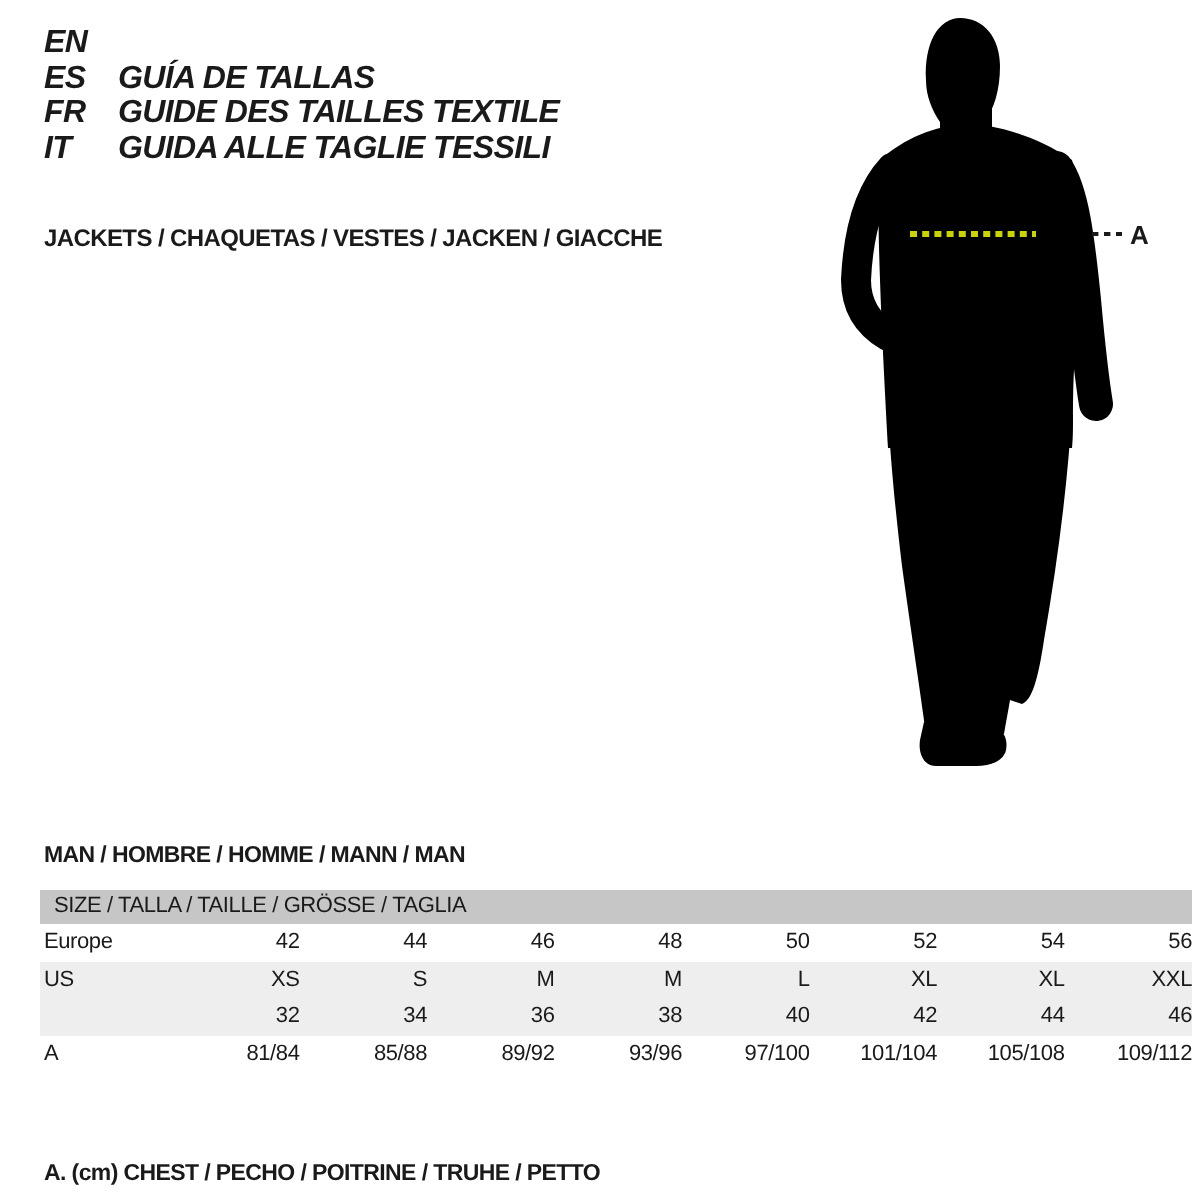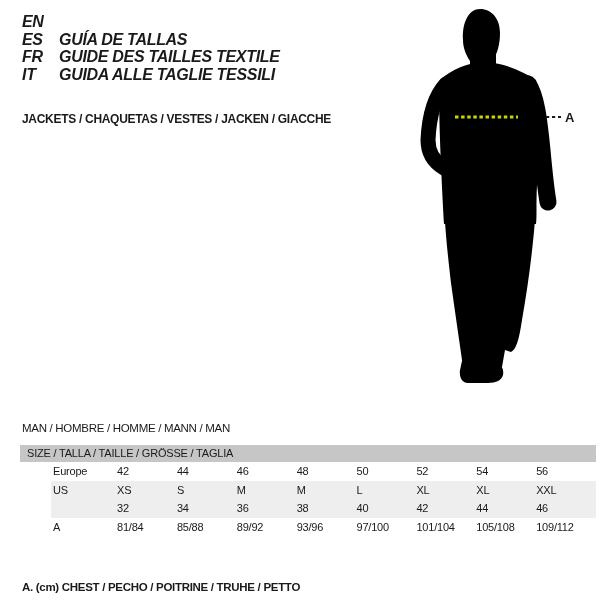--- a/index.html
+++ b/index.html
@@ -21,32 +21,32 @@
   
   .cat-block{position:absolute;left:22px;top:110px;font-weight:700;
     font-size:12px;line-height:19px;letter-spacing:-0.3px;}
   
   .figure{position:absolute;left:400px;top:0;width:200px;height:400px;}
   .figure svg{display:block;width:200px;height:400px;}
   .measure-line{stroke:var(--accent);}
   .figure text{font-family:"Liberation Sans",sans-serif;font-size:13px;
     font-weight:600;fill:var(--ink);}
   
-  .man-title{position:absolute;left:22px;top:422px;font-weight:400;
+  .man-title{position:absolute;left:22px;top:422px;font-weight:700;
     font-size:11.5px;letter-spacing:-0.3px;}
   
   .size-table{position:absolute;left:20px;top:445px;width:576px;
     font-size:11px;letter-spacing:-0.2px;}
   .st-header{height:17px;line-height:17px;background:var(--header-bg);
     padding-left:7px;}
   .st-row{display:grid;grid-template-columns:66px repeat(8,1fr);
-    height:18.5px;line-height:18.5px;margin-left:31px;}
+    height:18.5px;line-height:18.5px;}
   .st-row.shaded{background:var(--shade-bg);}
   .st-label{text-align:left;padding-left:2px;}
-  .st-cell{text-align:left;}
+  .st-cell{text-align:right;}
   
   .footnote{position:absolute;left:22px;top:549px;font-weight:700;
     font-size:11.5px;letter-spacing:-0.3px;margin-top:32px;}
 </style>
 </head>
 <body>
 
 <div class="lang-block">
 
     <div class="lang-row">

